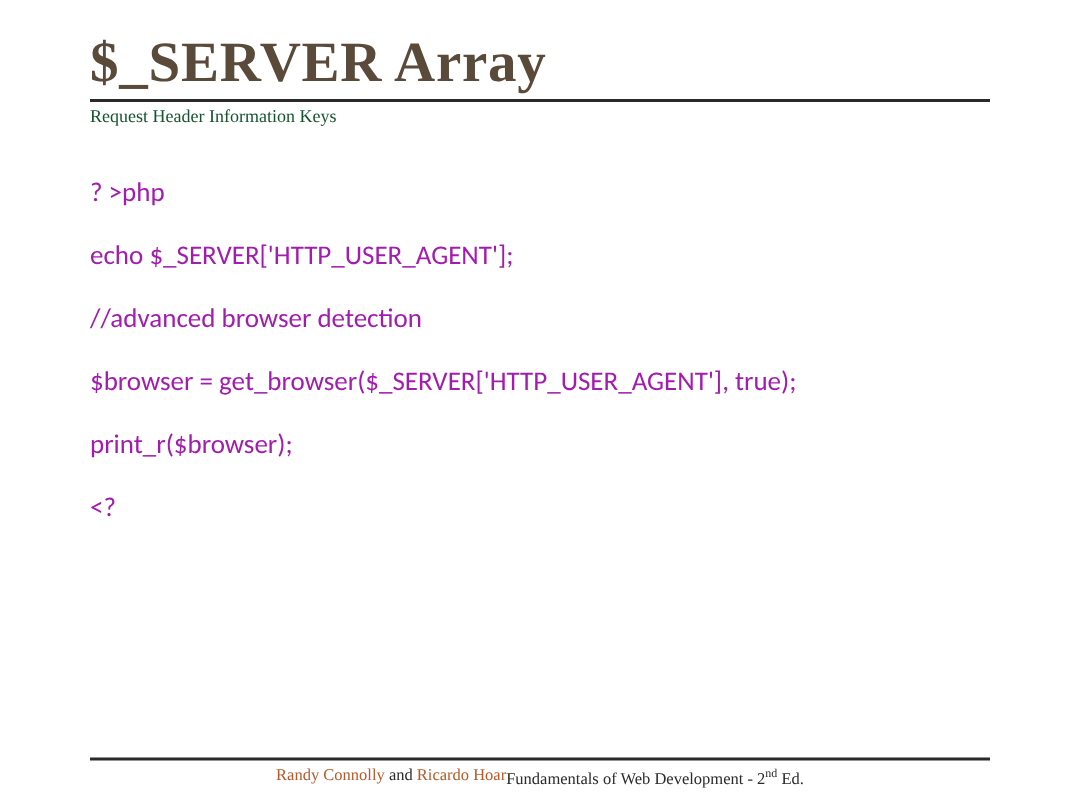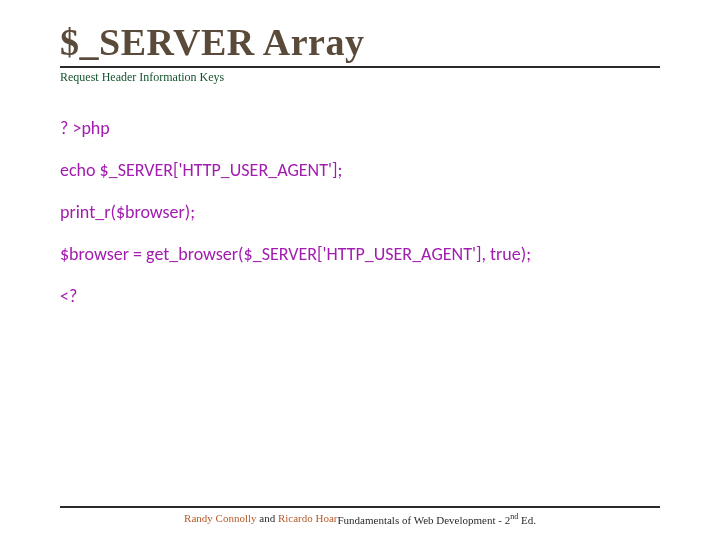--- a/index.html
+++ b/index.html
@@ -83,22 +83,23 @@
 <div class="slide">
 
   <div class="title">$_SERVER Array</div>
   <div class="title-underline"></div>
   <div class="subtitle">Request Header Information Keys</div>
 
   <div class="code-line">? &gt;php</div>
   <div class="code-line">
     <span>echo </span><span class="code-bold">$_SERVER['HTTP_USER_AGENT']; </span>
   </div>
+  <div class="code-line">//advanced browser detection</div>
+  <div class="code-line">$browser = get_browser($_SERVER['HTTP_USER_AGENT'], true);</div>
   <div class="code-line">print_r($browser);</div>
-  <div class="code-line">$browser = get_browser($_SERVER['HTTP_USER_AGENT'], true);</div>
   <div class="code-line">&lt;?</div>
 
   <div class="footer">
     <div class="footer-line"></div>
     <div class="footer-row">
       <div>
         <span class="author-first">Randy Connolly</span><span> and </span><span class="author-second">Ricardo Hoar</span>
       </div>
       <div>
         <span>Fundamentals of Web Development - 2</span><span class="super">nd</span><span> Ed.</span>

